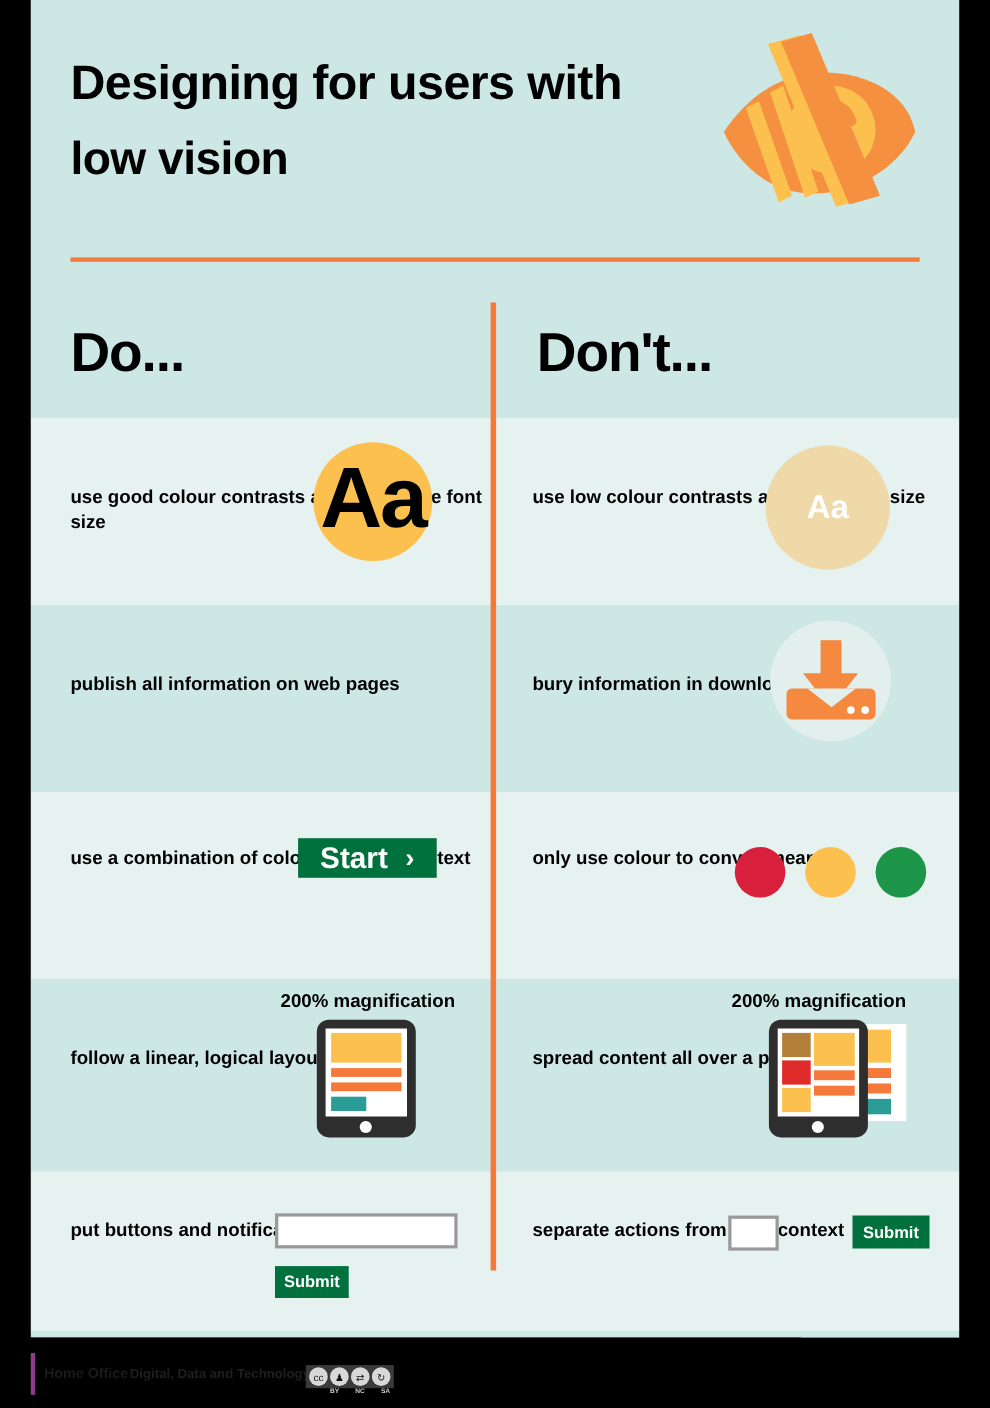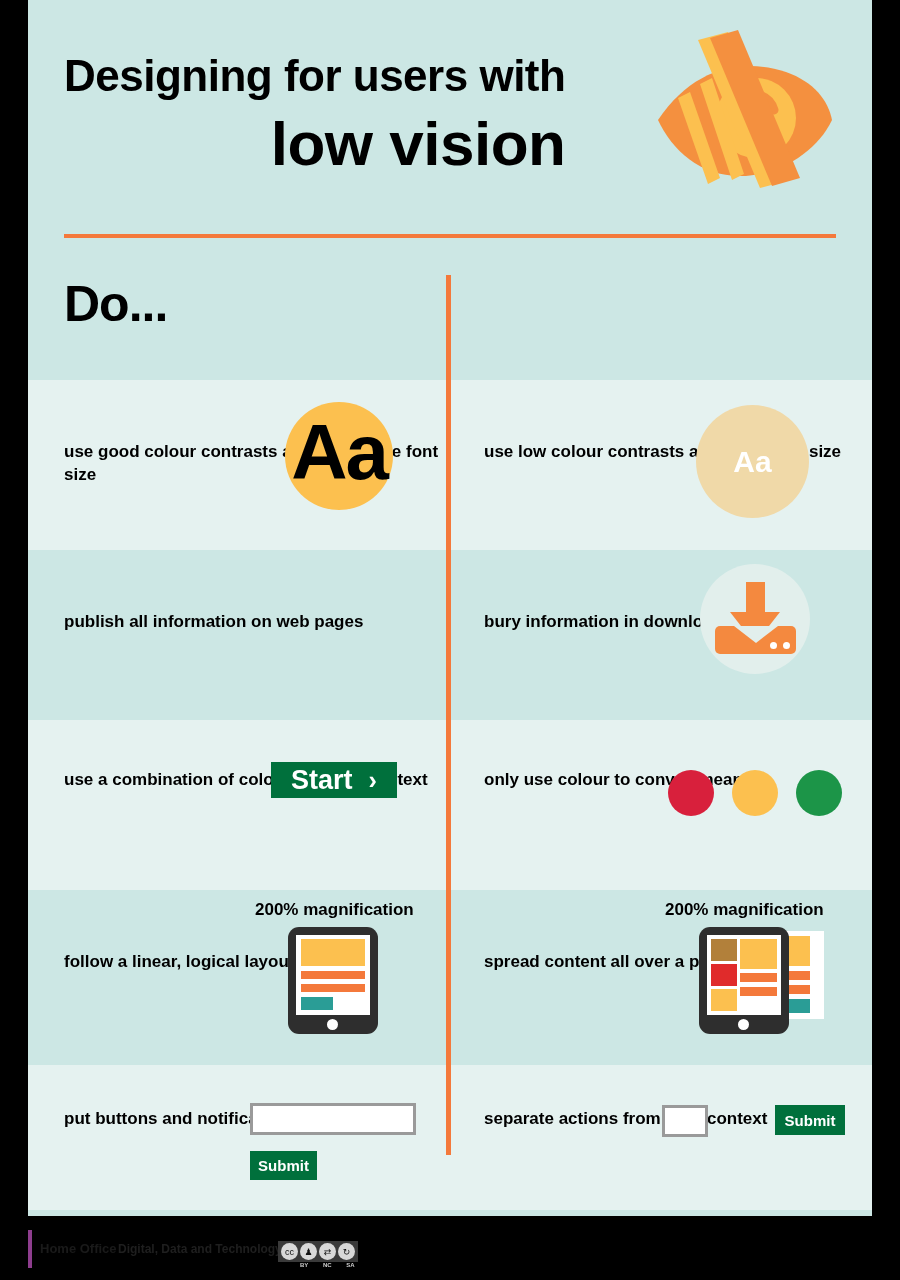--- a/index.html
+++ b/index.html
@@ -15,45 +15,45 @@
     background: #000000;
   }
   .sheet {
     position: absolute;
     left: 28px; top: 0; width: 844px; height: 1216px;
     background: #cce7e4;
     overflow: hidden;
   }
 
   
-  .header { position: relative; height: 255px; background: #cce7e4; text-align: right; }
+  .header { position: relative; height: 255px; background: #cce7e4; }
   .title {
     position: absolute; left: 36px; top: 48px;
     color: #000; letter-spacing: -0.5px;
   }
   .title .line1 {
     display: block; font-size: 44px; font-weight: 700; line-height: 56px;
   }
   .title .line2 {
-    display: block; font-size: 62px; font-weight: 700; line-height: 72px;
+    display: block; font-size: 42px; font-weight: 700; line-height: 72px;
     margin-top: 4px;
   }
   .rule {
     position: absolute; left: 36px; top: 234px;
     width: 772px; height: 4px; background: #f4793b;
   }
   .eye-wrap {
     position: absolute; right: 36px; top: 28px;
     width: 200px; height: 175px;
   }
 
   
   .heads { position: relative; height: 125px; background: #cce7e4; }
   .head-do, .head-dont {
-    position: absolute; top: 20px;
+    position: absolute; top: 36px;
     font-size: 50px; font-weight: 700; color: #000; letter-spacing: -1px;
   }
   .head-do { left: 36px; }
   .head-dont { left: 460px; }
 
   
   .divider {
     position: absolute; left: 418px; top: 275px;
     width: 5px; height: 880px; background: #f4793b; z-index: 6;
   }
@@ -294,20 +294,21 @@
           </g>
           <path d="M62 12 L92 4 L154 152 L124 160 Z" fill="#fcc04f"></path>
           <path d="M74 10 L102 2 L164 150 L136 158 Z" fill="#f4903f"></path>
         </svg>
       </div>
       <div class="rule"></div>
     </div>
 
     <div class="heads">
       <div class="head-do">Do...</div>
+      <div class="head-dont">Don't...</div>
     </div>
 
     <div class="row light r1">
       <div class="cell left">
         <div class="txt">use good colour contrasts and a readable font size</div>
         <div class="aa-good">
           <div class="glyph">Aa</div>
         </div>
       </div>
       <div class="cell right">

